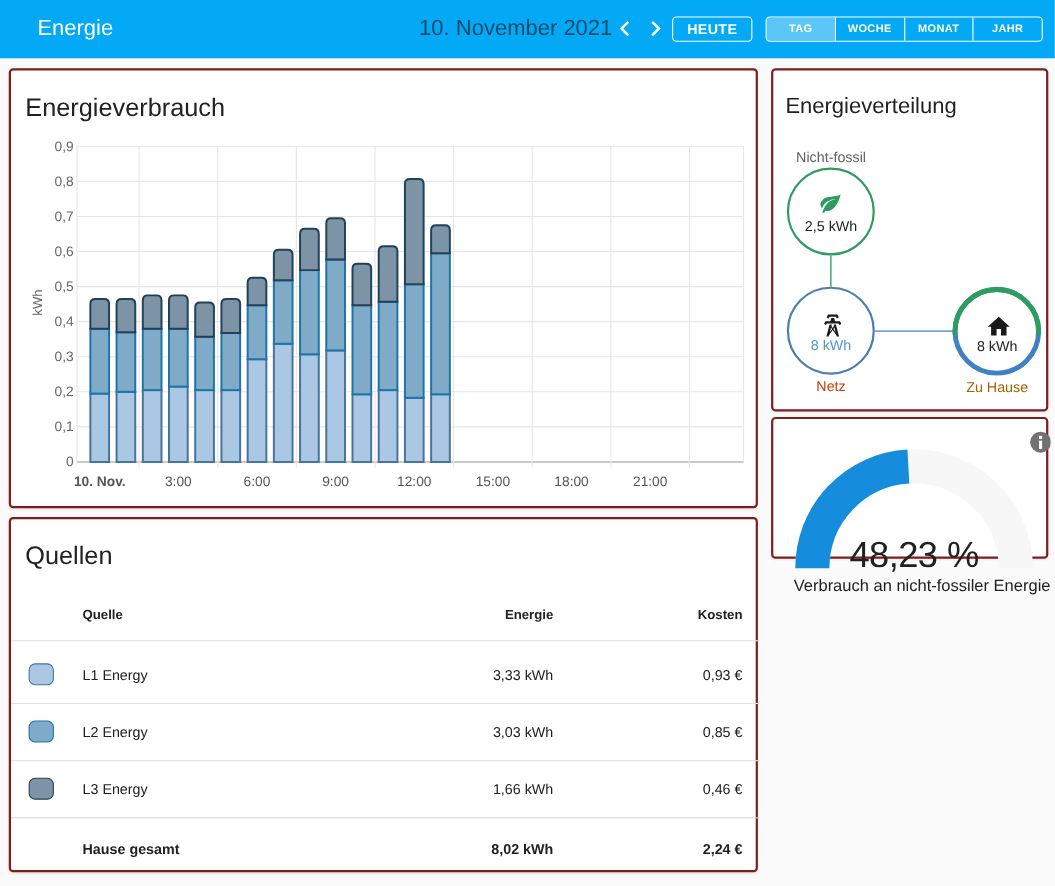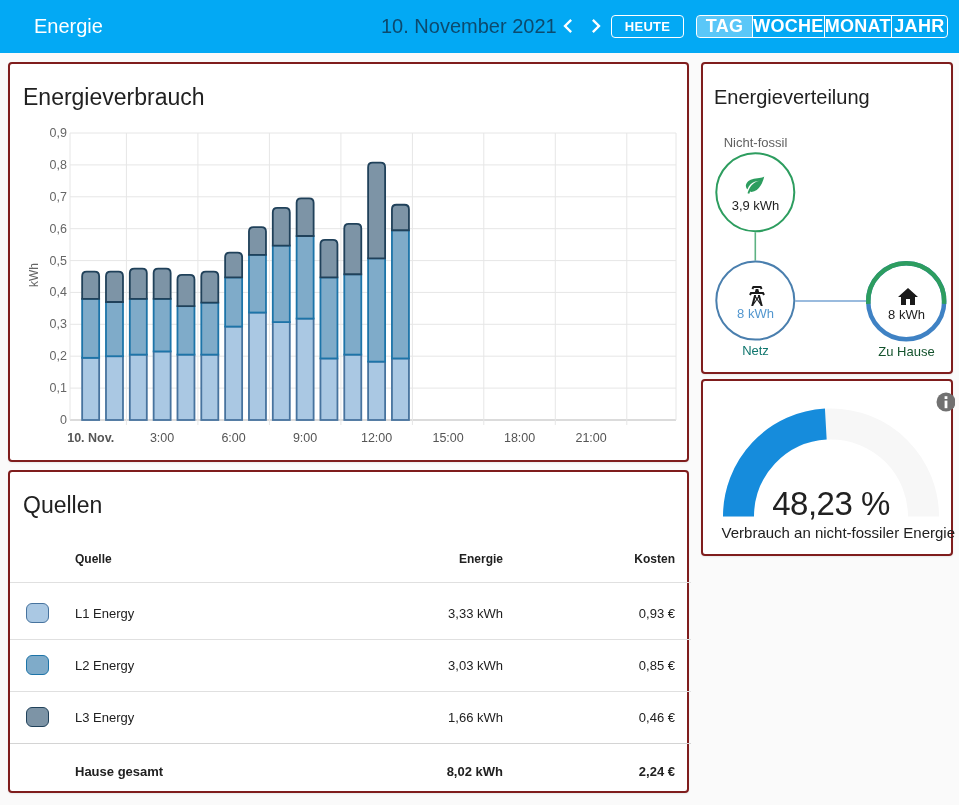--- a/index.html
+++ b/index.html
@@ -4,21 +4,21 @@
 <style>
 * { margin:0; padding:0; box-sizing:border-box; }
 html,body { width:959px; height:805px; background:#fafafa; font-family:"Liberation Sans",sans-serif; overflow:hidden; }
 #page { position:relative; width:959px; height:805px; }
 .appbar { position:absolute; left:0; top:0; width:959px; height:53px; background:#03a9f4; }
 .appbar .ttl { position:absolute; left:34px; top:15px; color:#fff; font-size:20px; }
 .appbar .date { position:absolute; left:381px; top:15px; color:#0c4a6e; font-size:20px; }
 .chev { position:absolute; top:12px; width:28px; height:28px; }
 .btn { position:absolute; top:15px; height:23px; border:1px solid #fff; border-radius:4px; color:#fff; font-size:13px; font-weight:bold; letter-spacing:0.3px; display:flex; align-items:center; justify-content:center; }
 .tabs { position:absolute; left:696px; top:15px; width:252px; height:23px; display:flex; border:1px solid #fff; border-radius:4px; overflow:hidden; }
-.tabs div { flex:1; height:21px; display:flex; align-items:center; justify-content:center; color:#fff; font-size:18px; font-weight:bold; letter-spacing:0.3px; border-right:1px solid #fff; }
+.tabs div { flex:1; height:21px; display:flex; align-items:center; justify-content:center; color:#fff; font-size:10px; font-weight:bold; letter-spacing:0.3px; border-right:1px solid #fff; }
 .tabs div:last-child { border-right:none; }
 .card { position:absolute; background:#fff; border:2px solid #7f1d1d; border-radius:4px; box-shadow:0 1px 2px rgba(0,0,0,0.07); }
 .ctitle { position:absolute; color:#212121; font-size:24px; }
 svg text { font-family:"Liberation Sans",sans-serif; }
 .trow { position:absolute; left:0; width:681px; height:0; }
 .sw { position:absolute; left:16px; top:-10px; width:23px; height:20px; border-radius:6px; }
 .tname { position:absolute; left:65px; top:-7px; font-size:13px; color:#212121; }
 .tval { position:absolute; top:-7px; font-size:13px; color:#212121; text-align:right; }
 .divline { position:absolute; left:0; width:681px; height:1px; background:#e0e0e0; }
 .circlbl { position:absolute; font-size:13px; text-align:center; }
@@ -182,28 +182,28 @@
           <path fill="#2d9d5f" d="M17,8C8,10 5.9,16.17 3.82,21.34L5.71,22L6.66,19.7C7.14,19.87 7.64,20 8,20C19,20 22,3 22,3C21,5 14,5.25 9,6.25C4,7.25 2,11.5 2,13.5C2,15.5 3.75,17.25 3.75,17.25C7,8 17,8 17,8Z"></path>
         </g>
       <g transform="translate(42,220)">
           <path fill="#1a1a1a" d="M8.28,5.45L6.5,4.55L7.76,2H16.23L17.5,4.55L15.72,5.44L15,4H9L8.28,5.45M18.62,8H14.09L13.3,5H10.7L9.91,8H5.38L4.1,10.55L5.89,11.44L6.62,10H17.38L18.1,11.45L19.89,10.56L18.62,8M17.77,22H15.7L15.46,21.1L12,15.9L8.53,21.1L8.3,22H6.23L9.12,11H11.19L10.83,12.35L12,14.1L13.16,12.35L12.81,11H14.88L17.77,22M11.4,15L10.5,13.65L9.32,18.13L11.4,15M14.68,18.12L13.5,13.64L12.6,15L14.68,18.12Z"></path>
         </g>
       <g transform="translate(193,221)">
           <path fill="#1a1a1a" d="M10,20V14H14V20H19V12H22L12,3L2,12H5V20H10Z"></path>
         </g>
     </svg>
     <div class="circlbl" style="left:2px; top:71px; width:101px; color:#616161;">Nicht-fossil</div>
-    <div class="kwh" style="left:2px; top:134px; width:101px;">3,9 kWh</div>
+    <div class="kwh" style="left:2px; top:134px; width:101px;">2,5 kWh</div>
     <div class="kwh" style="left:2px; top:242px; width:101px; color:#5397cf;">8 kWh</div>
     <div class="kwh" style="left:153px; top:243px; width:101px;">8 kWh</div>
-    <div class="circlbl" style="left:2px; top:279px; width:101px; color:#0f766e;">Netz</div>
-    <div class="circlbl" style="left:153px; top:280px; width:101px; color:#14532d;">Zu Hause</div>
-  </div>
-
-  <div class="card" style="left:701px; top:379px; width:252px; height:177px;">
+    <div class="circlbl" style="left:2px; top:279px; width:101px; color:#c2410c;">Netz</div>
+    <div class="circlbl" style="left:153px; top:280px; width:101px; color:#a16207;">Zu Hause</div>
+  </div>
+
+  <div class="card" style="left:701px; top:379px; width:252px; height:129px;">
     <svg width="252" height="177" viewBox="0 0 252 177" style="position:absolute;left:0;top:0;">
       <path d="M 35.5 135.5 A 92.5 92.5 0 0 1 220.5 135.5" fill="none" stroke="#f7f7f7" stroke-width="31"></path>
       <path d="M 35.5 135.5 A 92.5 92.5 0 0 1 122.8 43.06" fill="none" stroke="#168cdc" stroke-width="31"></path>
       <circle cx="243" cy="21" r="9.5" fill="#717171"></circle>
       <rect x="241.6" y="15.2" width="2.8" height="2.8" fill="#fff"></rect>
       <rect x="241.6" y="19.6" width="2.8" height="7.6" fill="#fff"></rect>
     </svg>
     <div style="position:absolute; left:0; top:104px; width:256px; text-align:center; font-size:33px; letter-spacing:-0.5px; color:#212121;">48,23 %</div>
     <div style="position:absolute; left:0; top:143px; width:252px; text-align:right; font-size:15px; color:#212121;">Verbrauch an nicht-fossiler Energie</div>
   </div>

